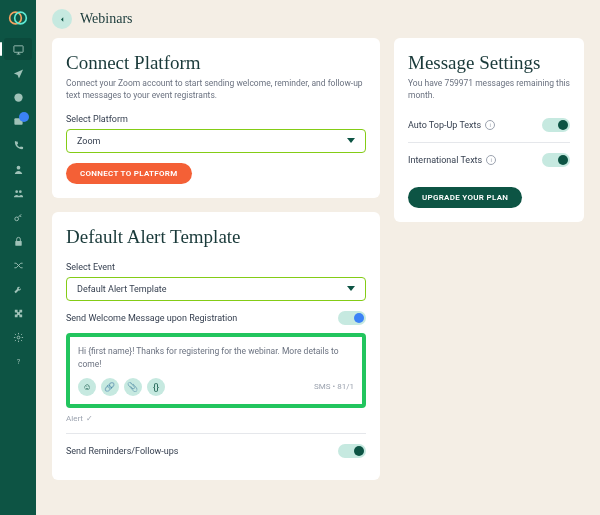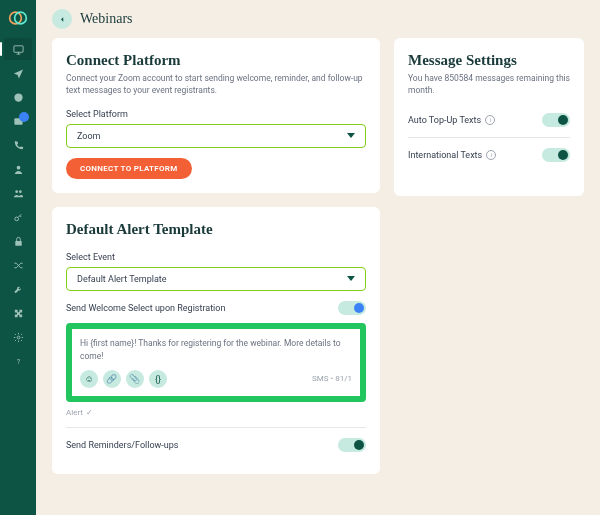--- a/index.html
+++ b/index.html
@@ -20,34 +20,34 @@
 .hdr-right{margin-left:auto;display:flex;align-items:center;gap:14px}
 .bell{width:14px;height:14px;color:#1a3a3a;cursor:pointer}
 .bell svg{width:14px;height:14px}
 .user{font-size:10px;color:#1a3a3a;font-weight:500}
 .menu-dots{width:3px;height:14px;display:flex;flex-direction:column;justify-content:space-between;cursor:pointer}
 .menu-dots span{width:3px;height:3px;background:#1a3a3a;border-radius:50%}
 .content{flex:1;padding:0 16px 16px;display:flex;gap:14px;overflow:auto}
 .left-col{flex:1;display:flex;flex-direction:column;gap:14px;min-width:0}
 .right-col{width:190px}
 .card{background:#fff;border-radius:6px;padding:14px}
-.card-title{font-family:Georgia,serif;font-size:15px;color:#1a3a3a;margin-bottom:4px;font-weight:700}
+.card-title{font-family:Georgia,serif;font-size:19px;color:#1a3a3a;margin-bottom:4px;font-weight:400}
 .card-sub{font-size:8.5px;color:#6b7280;line-height:1.4;margin-bottom:12px}
 .field-label{font-size:9px;color:#374151;margin-bottom:5px;display:block}
 .select-box{width:100%;border:1px solid #84cc16;border-radius:4px;padding:6px 10px;display:flex;justify-content:space-between;align-items:center;cursor:pointer;margin-bottom:10px;background:#fff}
 .select-box span{font-size:9px;color:#374151}
 .select-caret{width:0;height:0;border-left:4px solid transparent;border-right:4px solid transparent;border-top:5px solid #0d5444}
 .btn-orange{background:#f46036;color:#fff;border:none;border-radius:14px;padding:6px 14px;font-size:8px;font-weight:600;cursor:pointer;letter-spacing:0.3px}
 .btn-green{background:#0d5444;color:#fff;border:none;border-radius:14px;padding:6px 14px;font-size:8px;font-weight:600;cursor:pointer;letter-spacing:0.3px}
 .toggle-row{display:flex;justify-content:space-between;align-items:center;margin-bottom:8px}
 .toggle-row .field-label{margin-bottom:0}
 .toggle{width:28px;height:14px;background:#c6e9e0;border-radius:7px;position:relative;cursor:pointer}
 .toggle::after{content:"";position:absolute;width:10px;height:10px;border-radius:50%;top:2px;right:2px;background:#0d5444}
 .toggle.blue::after{background:#3b82f6}
-.textarea{width:100%;border:6px solid #22c55e;border-radius:4px;padding:8px;background:#fff;min-height:58px;font-size:8.5px;color:#6b7280;line-height:1.5;margin-bottom:6px;display:flex;flex-direction:column}
+.textarea{width:100%;border:4px solid #22c55e;border-radius:4px;padding:8px;background:#fff;min-height:58px;font-size:8.5px;color:#6b7280;line-height:1.5;margin-bottom:6px;display:flex;flex-direction:column}
 .textarea-content{flex:1}
 .textarea-footer{display:flex;justify-content:space-between;align-items:center;margin-top:8px}
 .emoji-row{display:flex;gap:5px}
 .emoji-btn{width:18px;height:18px;background:#c6e9e0;border-radius:50%;display:flex;align-items:center;justify-content:center;cursor:pointer;font-size:9px;color:#0d5444}
 .char-count{font-size:8px;color:#9ca3af}
 .saved{font-size:8px;color:#9ca3af;display:flex;align-items:center;gap:3px}
 .divider{height:1px;background:#e5e7eb;margin:10px 0}
 .setting-row{display:flex;justify-content:space-between;align-items:center;padding:10px 0;border-bottom:1px solid #e5e7eb}
 .setting-label{font-size:9px;color:#374151;display:flex;align-items:center;gap:4px}
 .info-icon{width:10px;height:10px;border:1px solid #9ca3af;border-radius:50%;display:inline-flex;align-items:center;justify-content:center;font-size:6px;color:#9ca3af}
@@ -169,21 +169,21 @@
 
         <div class="card">
           <div class="card-title">Default Alert Template</div>
           <div style="height:10px"></div>
           <span class="field-label">Select Event</span>
           <div class="select-box">
             <span>Default Alert Template</span>
             <div class="select-caret"></div>
           </div>
           <div class="toggle-row">
-            <span class="field-label">Send Welcome Select upon Registration</span>
+            <span class="field-label">Send Welcome Message upon Registration</span>
             <div class="toggle blue"></div>
           </div>
           <div class="textarea">
             <div class="textarea-content">Hi {first name}! Thanks for registering for the webinar. More details to come!</div>
             <div class="textarea-footer">
               <div class="emoji-row">
                 <div class="emoji-btn">☺</div>
                 <div class="emoji-btn">🔗</div>
                 <div class="emoji-btn">📎</div>
                 <div class="emoji-btn">{}</div>
@@ -196,33 +196,34 @@
           <div class="toggle-row">
             <span class="field-label">Send Reminders/Follow-ups</span>
             <div class="toggle"></div>
           </div>
         </div>
       </div>
 
       <div class="right-col">
         <div class="card">
           <div class="card-title">Message Settings</div>
-          <div class="r-sub">You have 850584 messages remaining this month.</div>
+          <div class="r-sub">You have 759971 messages remaining this month.</div>
           <div class="setting-row">
             <div class="setting-label">
                 <span>Auto Top-Up Texts</span>
                 <span class="info-icon">i</span>
               </div>
             <div class="toggle"></div>
           </div>
           <div class="setting-row" style="border-bottom:none">
             <div class="setting-label">
                 <span>International Texts</span>
                 <span class="info-icon">i</span>
               </div>
             <div class="toggle"></div>
           </div>
           <div style="height:10px"></div>
+          <button class="btn-green">UPGRADE YOUR PLAN</button>
         </div>
       </div>
     </div>
   </div>
 </div>
 
 </body></html>

